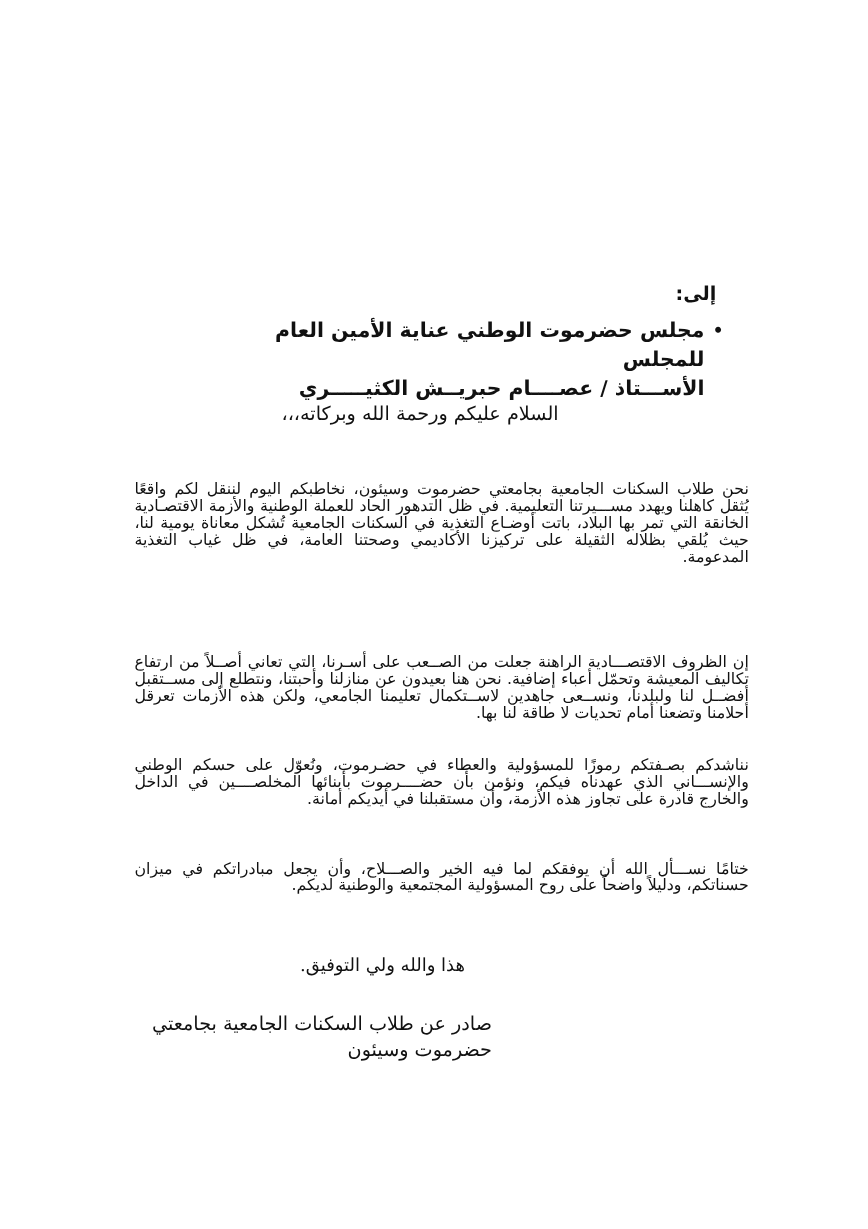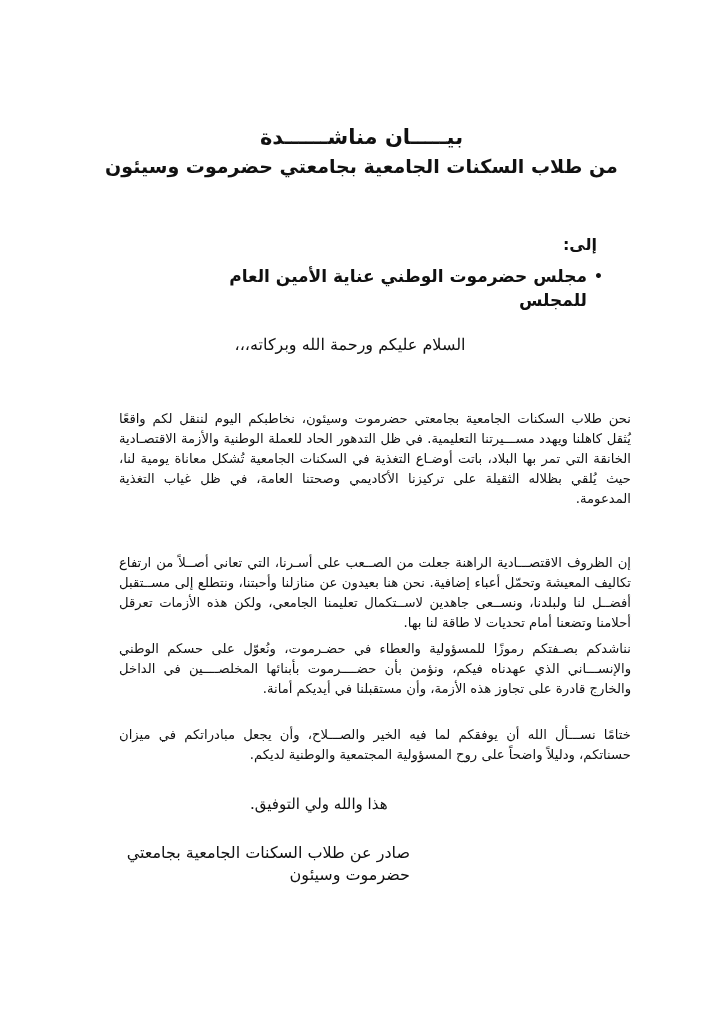--- a/index.html
+++ b/index.html
@@ -77,24 +77,24 @@
       font-family: "DejaVu Serif", "Liberation Serif", serif;
       font-size: 16px;
       line-height: 24px;
       margin: 0;
     }
     .body-para {
       position: absolute;
       left: 108px;
       width: 512px;
       font-size: 13.2px;
-      line-height: 20px;
+      line-height: 14px;
       text-align: justify;
       text-align-last: right;
-      margin: 11px;
+      margin: 4px;
     }
     #para1 { top: 398px; }
     #para2 { top: 542px; }
     #para3 { top: 628px; }
     #para4 { top: 714px; }
     .closing {
       position: absolute;
       top: 792px;
       left: 250px;
       width: 200px;
@@ -113,30 +113,29 @@
       font-size: 16px;
       line-height: 22px;
       margin: 0;
     }
   </style>
 </head>
 <body>
 
 <div class="page">
 
-  <div class="title-block">
-    <p class="title-main">بيـــــان مناشــــــدة</p>
-    <p class="title-sub">من طلاب السكنات الجامعية بجامعتي حضرموت وسيئون</p>
-  </div>
 
   <div class="to-block">
     <p class="to-label">إلى:</p>
     <p class="recipient-line">
       <span class="bullet">•</span>
       <span>مجلس حضرموت الوطني عناية الأمين العام للمجلس</span>
+    </p>
+    <p class="recipient-line">
+      <span>الأســـتاذ / عصــــام حبريــش الكثيـــــري</span>
     </p>
   </div>
 
   <p class="greeting">السلام عليكم ورحمة الله وبركاته،،،</p>
 
   <p class="body-para" id="para1">نحن طلاب السكنات الجامعية بجامعتي حضرموت وسيئون، نخاطبكم اليوم لننقل لكم واقعًا يُثقل كاهلنا ويهدد مســـيرتنا التعليمية. في ظل التدهور الحاد للعملة الوطنية والأزمة الاقتصـادية الخانقة التي تمر بها البلاد، باتت أوضـاع التغذية في السكنات الجامعية تُشكل معاناة يومية لنا، حيث يُلقي بظلاله الثقيلة على تركيزنا الأكاديمي وصحتنا العامة، في ظل غياب التغذية المدعومة.</p>
   <p class="body-para" id="para2">إن الظروف الاقتصـــادية الراهنة جعلت من الصــعب على أسـرنا، التي تعاني أصــلاً من ارتفاع تكاليف المعيشة وتحمّل أعباء إضافية. نحن هنا بعيدون عن منازلنا وأحبتنا، ونتطلع إلى مســتقبل أفضــل لنا ولبلدنا، ونســعى جاهدين لاســتكمال تعليمنا الجامعي، ولكن هذه الأزمات تعرقل أحلامنا وتضعنا أمام تحديات لا طاقة لنا بها.</p>
   <p class="body-para" id="para4">ختامًا نســـأل الله أن يوفقكم لما فيه الخير والصـــلاح، وأن يجعل مبادراتكم في ميزان حسناتكم، ودليلاً واضحاً على روح المسؤولية المجتمعية والوطنية لديكم.</p>
   <p class="body-para" id="para3">نناشدكم بصـفتكم رموزًا للمسؤولية والعطاء في حضـرموت، ونُعوّل على حسكم الوطني والإنســـاني الذي عهدناه فيكم، ونؤمن بأن حضــــرموت بأبنائها المخلصــــين في الداخل والخارج قادرة على تجاوز هذه الأزمة، وأن مستقبلنا في أيديكم أمانة.</p>
 

